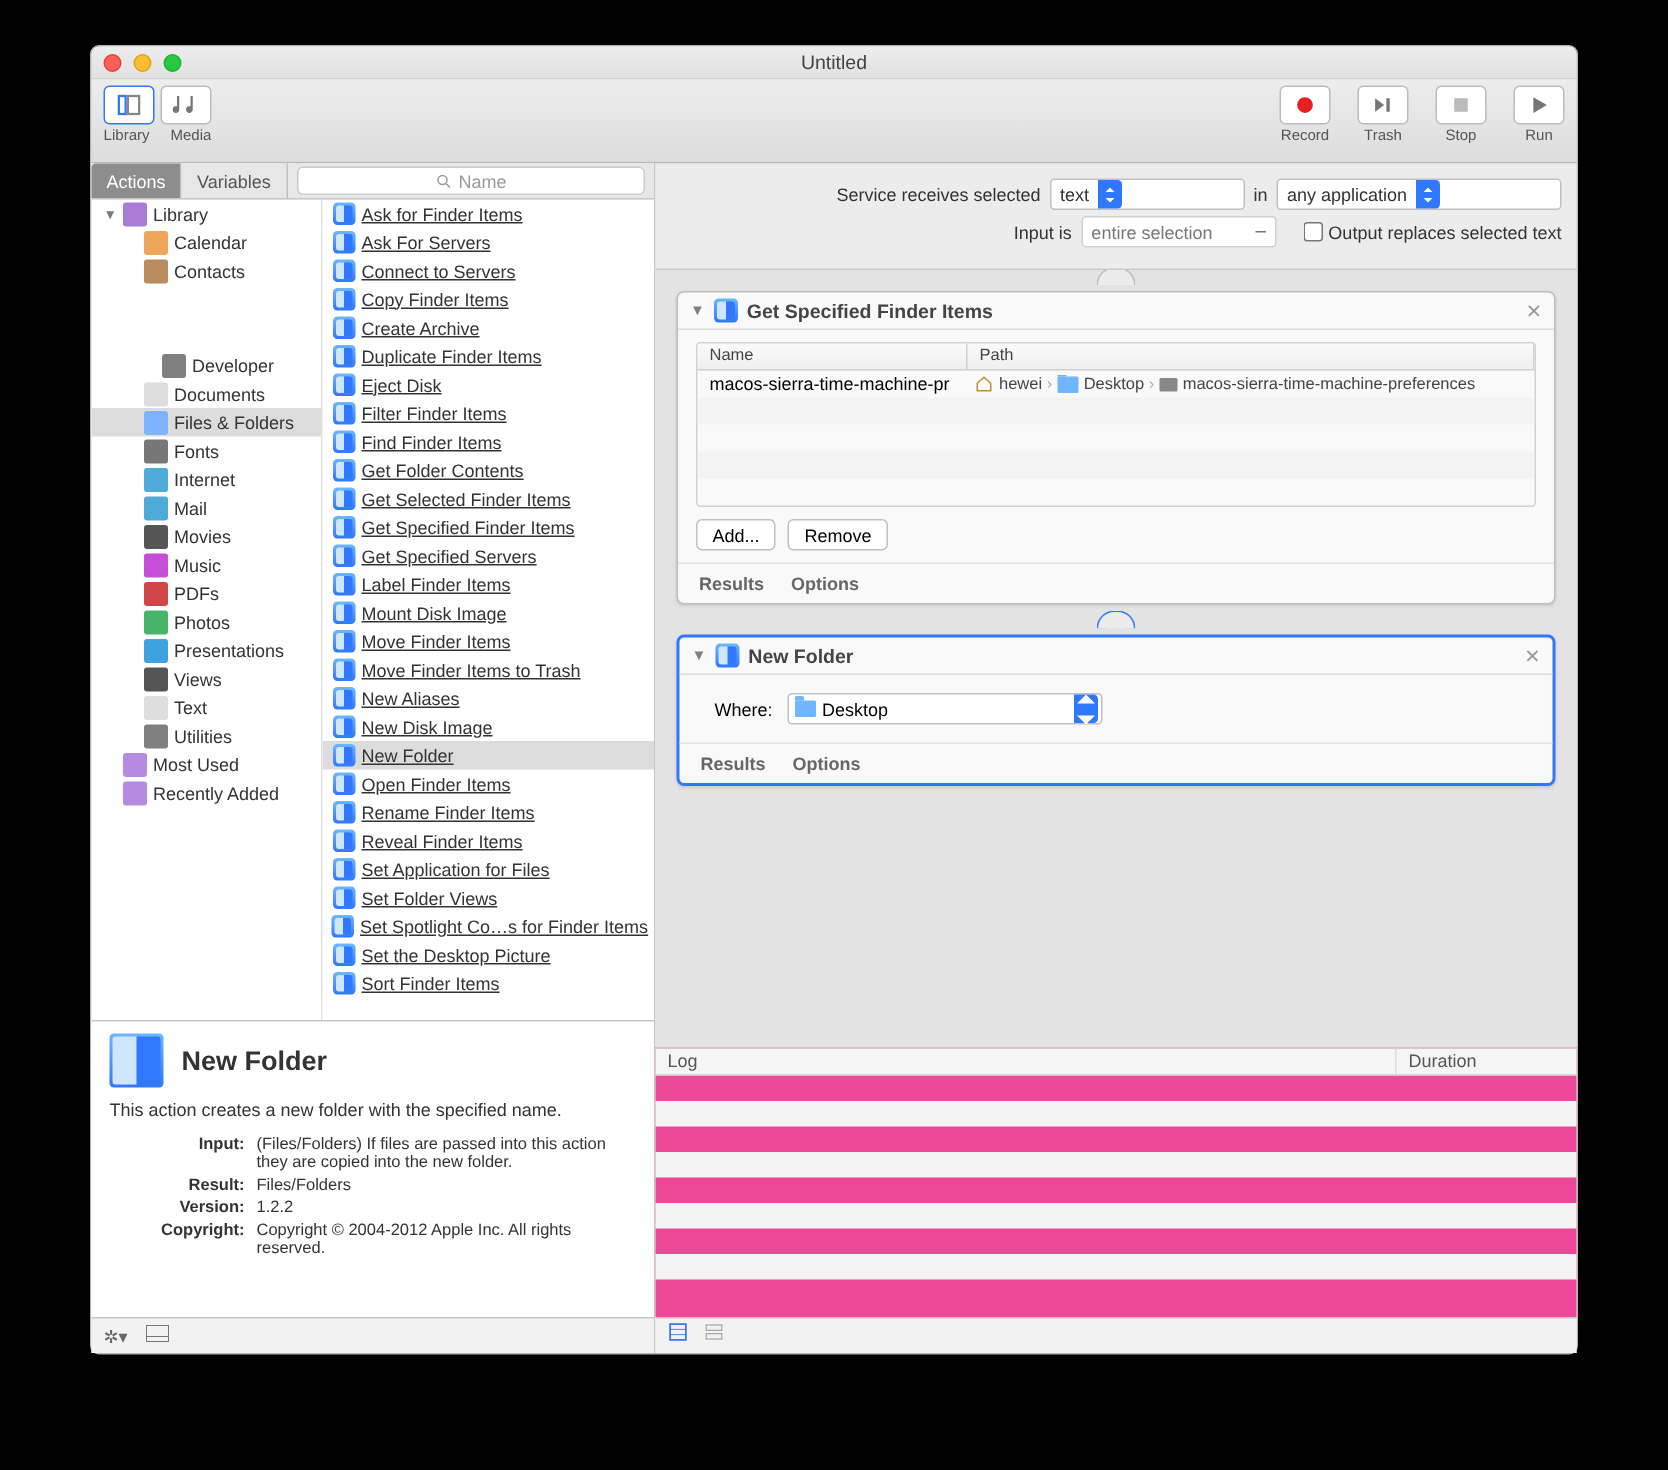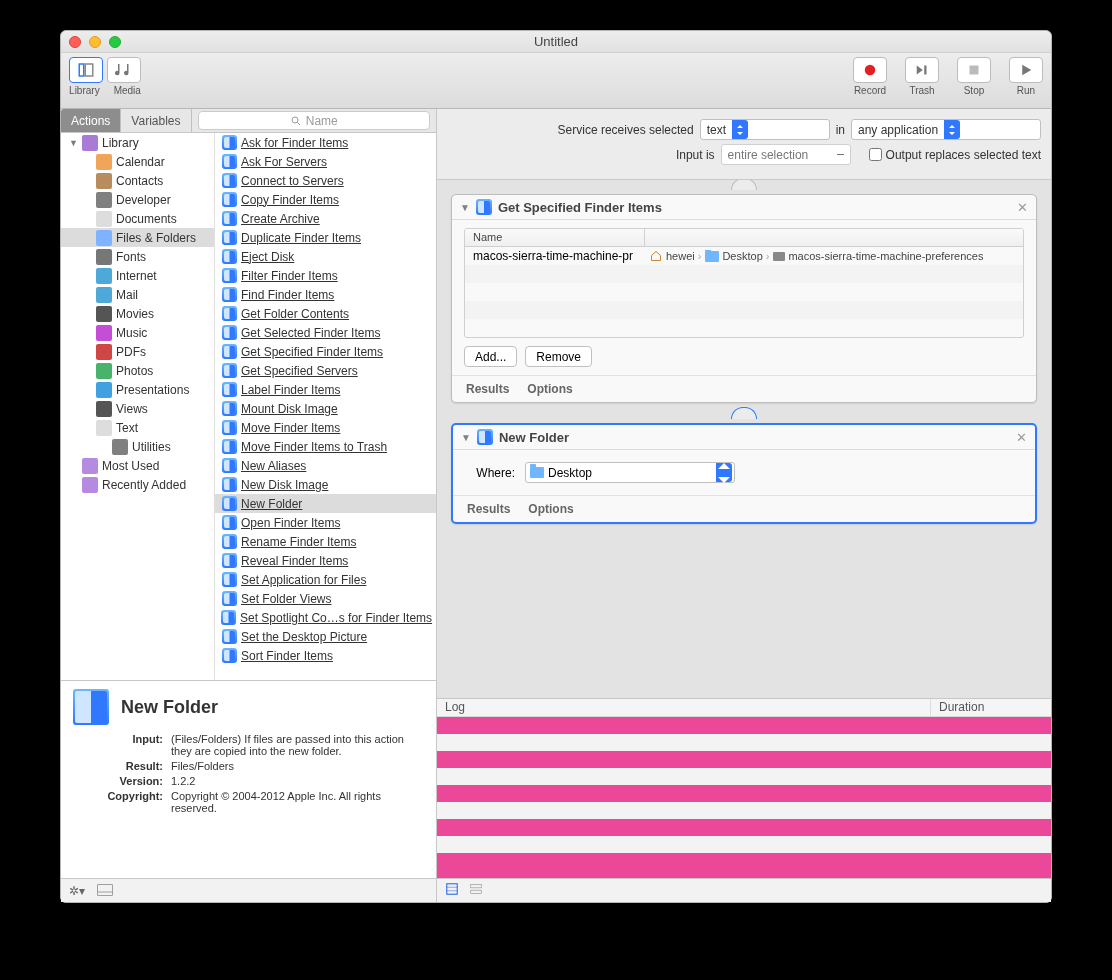--- a/index.html
+++ b/index.html
@@ -213,21 +213,21 @@
               </span>
               <span>Calendar</span>
             </div>
             <div class="librow" style="padding-left: 22px;">
               <span class="tri"></span>
               <span class="ic">
                 <span class="sq-ic" style="background:#b98c5f"></span>
               </span>
               <span>Contacts</span>
             </div>
-            <div class="librow" style="padding-left: 22px;">
+            <div class="librow" style="padding-left: 34px; margin-top: 44px;">
               <span class="tri"></span>
               <span class="ic">
                 <span class="sq-ic" style="background:#808080"></span>
               </span>
               <span>Developer</span>
             </div>
             <div class="librow" style="padding-left: 22px;">
               <span class="tri"></span>
               <span class="ic">
                 <span class="sq-ic" style="background:#ddd"></span>
@@ -304,21 +304,21 @@
               </span>
               <span>Views</span>
             </div>
             <div class="librow" style="padding-left: 22px;">
               <span class="tri"></span>
               <span class="ic">
                 <span class="sq-ic" style="background:#ddd"></span>
               </span>
               <span>Text</span>
             </div>
-            <div class="librow" style="padding-left: 38px;">
+            <div class="librow" style="padding-left: 22px;">
               <span class="tri"></span>
               <span class="ic">
                 <span class="sq-ic" style="background:#808080"></span>
               </span>
               <span>Utilities</span>
             </div>
             <div class="librow" style="padding-left: 8px;">
               <span class="tri"></span>
               <span class="ic">
                 <span class="sq-ic" style="background:#b48be0"></span>
@@ -502,20 +502,21 @@
               </span>
               <span>Sort Finder Items</span>
             </div>
           </div>
       </div>
       <div class="descpane">
         <div class="desc-head">
           <span class="finder-ic" style="width:36px;height:36px;"></span>
           <span class="desc-title">New Folder</span>
         </div>
+        <div style="margin-bottom:10px">This action creates a new folder with the specified name.</div>
         <div class="desc-kv" id="desc-kv">
             <div class="k">Input:</div>
             <div>(Files/Folders) If files are passed into this action they are copied into the new folder.</div>
             <div class="k">Result:</div>
             <div>Files/Folders</div>
             <div class="k">Version:</div>
             <div>1.2.2</div>
             <div class="k">Copyright:</div>
             <div>Copyright © 2004-2012 Apple Inc.  All rights reserved.</div>
           </div>
@@ -573,20 +574,21 @@
             <span class="disc">▼</span>
             <span class="finder-ic" style="width:16px;height:16px;"></span>
             <span class="title">Get Specified Finder Items</span>
             <span style="flex:1"></span>
             <span class="close">✕</span>
           </div>
           <div class="act-body">
             <div class="file-table">
               <div class="ft-head">
                 <div class="c c1">Name</div>
+                <div class="c c2">Path</div>
               </div>
               <div>
                 <div class="ft-row">
                   <div class="c1"><span>macos-sierra-time-machine-pr</span></div>
                   <div class="c2">
                     <span class="crumb">
                         <svg class="home-ic" viewBox="0 0 24 24">
                           <path d="M3 11l9-8 9 8v10H3z" fill="none" stroke="#c78b2d" stroke-width="2"></path>
                         </svg>
                         <span>hewei</span>

